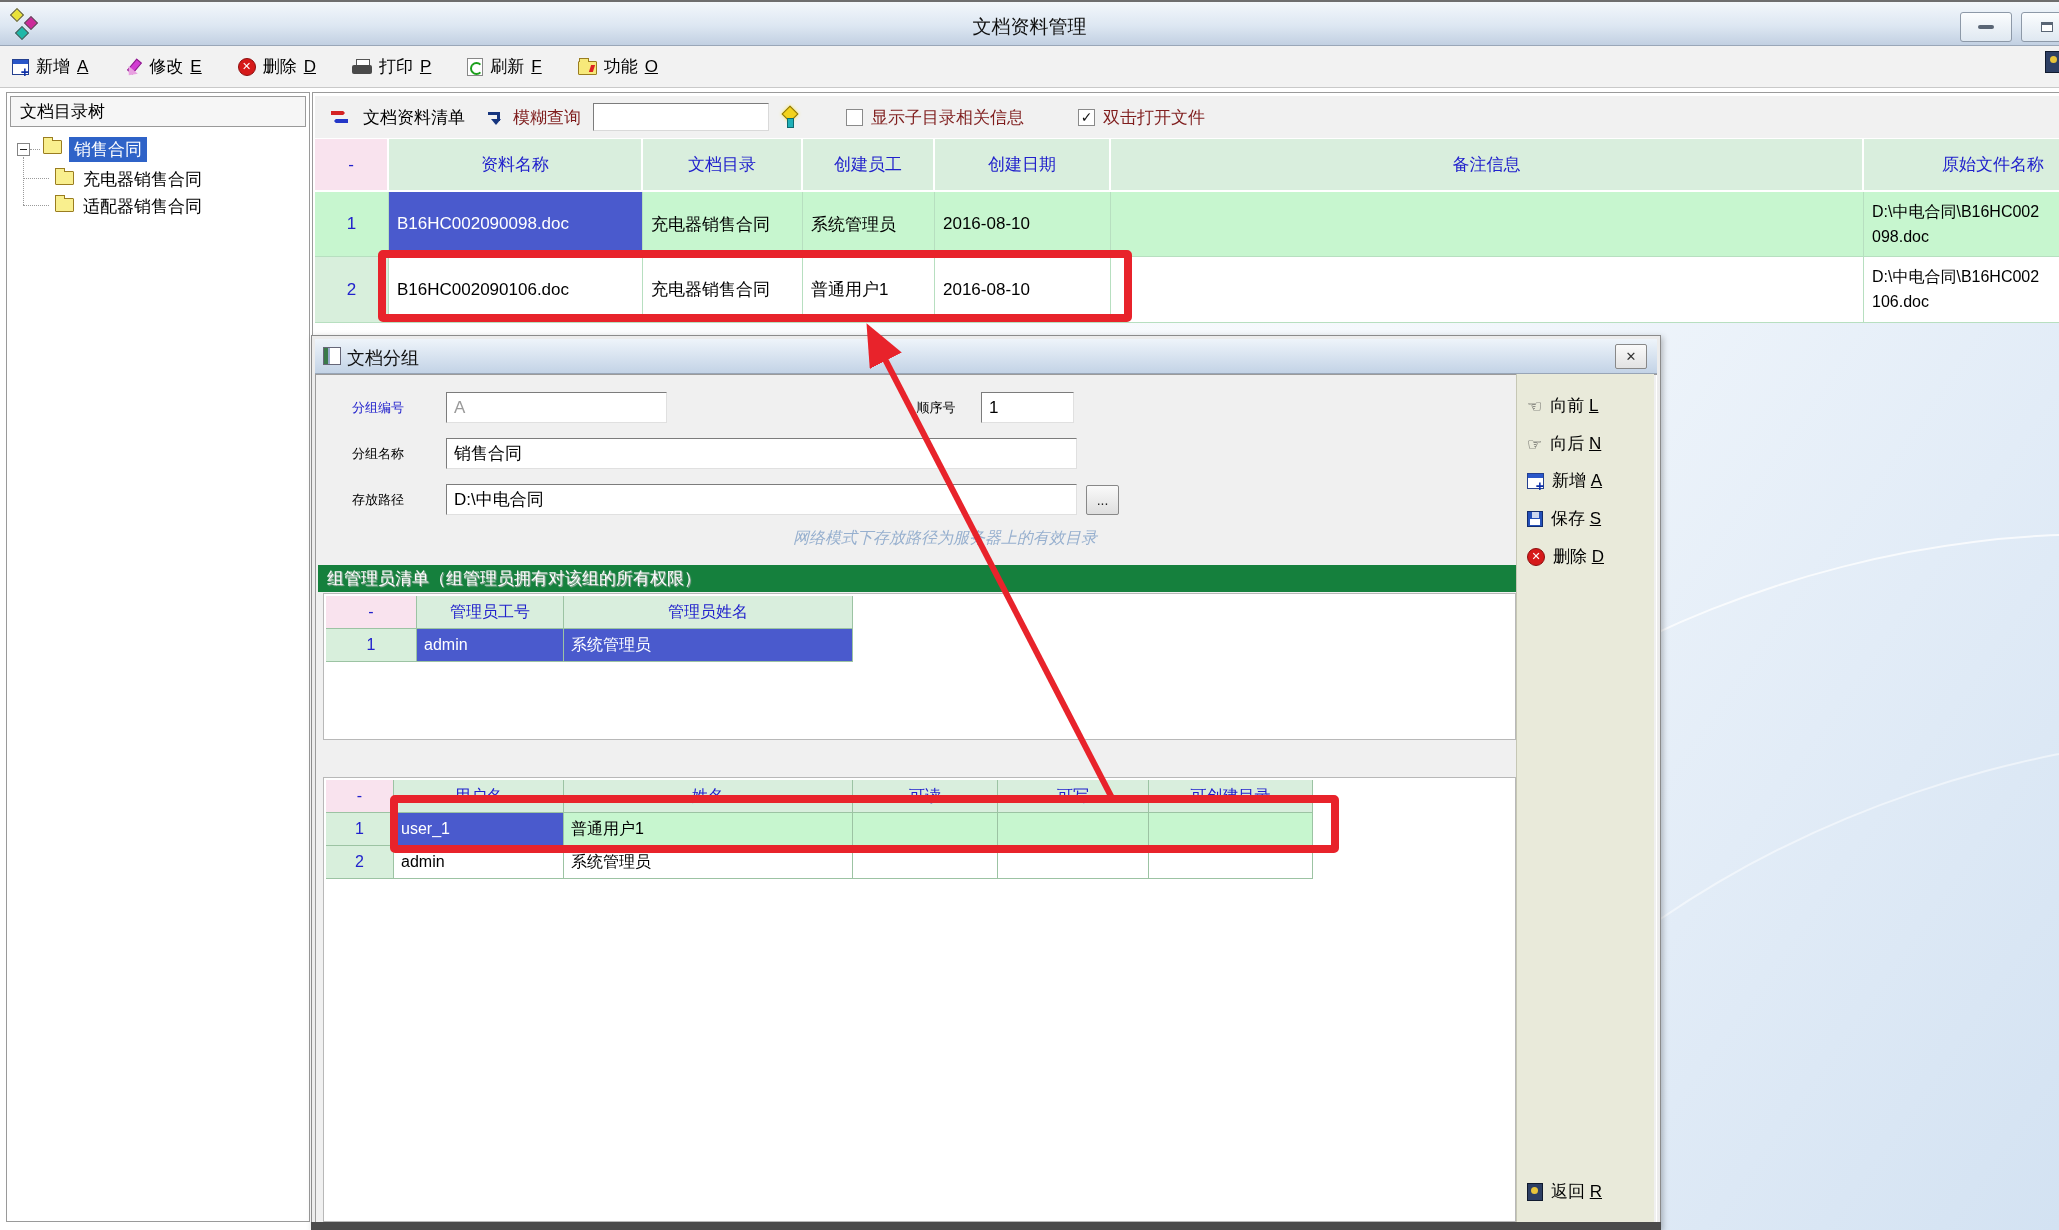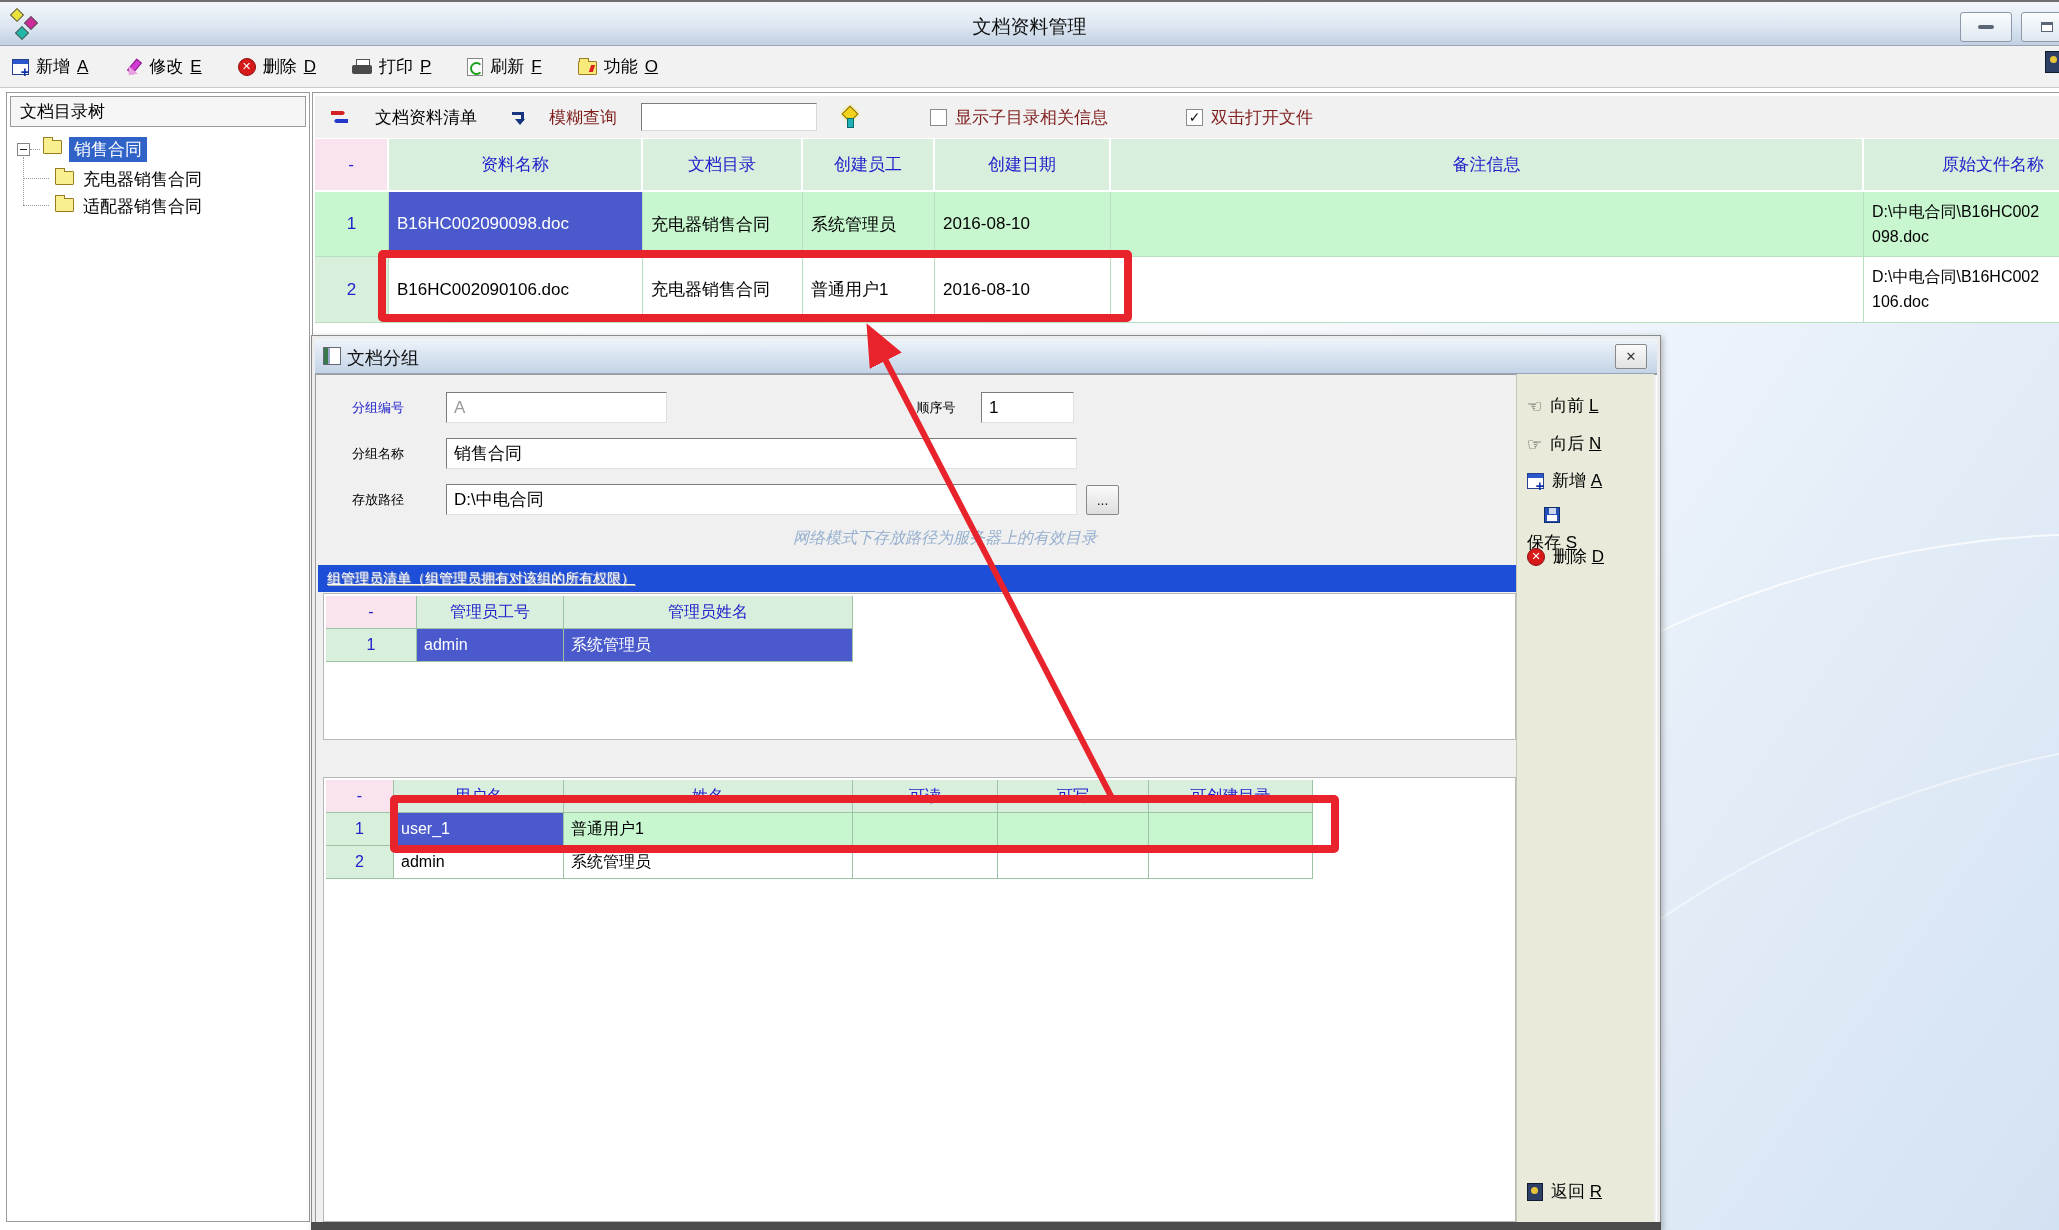--- a/index.html
+++ b/index.html
@@ -58,21 +58,21 @@
   .expand-box { position:absolute; width:13px; height:13px; background:#fff; border:1px solid #848484; }
   .expand-box::after { content:""; position:absolute; left:2px; top:5px; width:7px; height:1px; background:#222; }
   .folder { position:relative; width:19px; height:14px; background:#f9ef8e; border:1px solid #9a7d20; border-radius:1px; }
   .folder::before { content:""; position:absolute; left:-1px; top:-4px; width:8px; height:3px; background:#f9ef8e; border:1px solid #9a7d20; border-bottom:none; }
   .vline { position:absolute; border-left:1px dotted #9a9a9a; }
   .hline { position:absolute; border-top:1px dotted #9a9a9a; }
 
   
   .content-border { position:absolute; left:312px; top:92px; width:1747px; height:1130px; border-left:1px solid #9a9a9a; border-top:1px solid #9a9a9a; }
   .list-toolbar { position:absolute; left:315px; top:96px; width:1744px; height:42px; background:#f1f1f1;
-    display:flex; align-items:center; gap:24px; padding-left:16px; }
+    display:flex; align-items:center; gap:12px; padding-left:16px; }
   .lt-title { font-size:17px; color:#000; margin-right:10px; }
   .grayblue { color:#7f1d1d; }
   .icon-swap { width:20px; height:16px; }
   .icon-swap::before { content:""; position:absolute; left:0; top:2px; width:14px; height:4px; background:#d42222; clip-path:polygon(0 0,70% 0,70% -60%,100% 50%,70% 160%,70% 100%,0 100%); }
   .icon-swap::after { content:""; position:absolute; left:3px; top:10px; width:14px; height:4px; background:#2437c8; clip-path:polygon(100% 0,30% 0,30% -60%,0 50%,30% 160%,30% 100%,100% 100%); }
   .icon-corner { width:14px; height:14px; }
   .icon-corner::before { content:""; position:absolute; left:1px; top:2px; width:9px; height:6px; border-top:3px solid #16357e; border-right:3px solid #16357e; }
   .icon-corner::after { content:""; position:absolute; left:4px; top:9px; border-left:5px solid transparent; border-right:5px solid transparent; border-top:6px solid #16357e; }
   .fuzzy-input { width:176px; height:28px; background:#fff; border:1px solid #7c7c7c; border-bottom-color:#d9d9d9; border-right-color:#d9d9d9; font-size:16px; padding:0 5px; }
   .icon-lamp { width:17px; height:20px; }
@@ -111,22 +111,22 @@
   .dlg-body { position:absolute; left:3px; top:38px; right:3px; bottom:3px; background:#f0f0f0;
     box-shadow:inset 1px 1px 0 #9b9b9b, inset -1px -1px 0 #ffffff; }
   .fld-label { position:absolute; font-size:13px; color:#000; }
   .blue-label { color:#2121cc; }
   .dlg-input { position:absolute; background:#fff; border:1px solid #7c7c7c; border-bottom-color:#e0e0e0; border-right-color:#e0e0e0;
     font-size:17px; padding:0 7px; display:flex; align-items:center; }
   .disabled-val { color:#9a9a9a; }
   .browse-btn { position:absolute; background:linear-gradient(#fafafa,#dedede); border:1px solid #888; border-radius:2px;
     display:flex; align-items:center; justify-content:center; font-size:14px; color:#222; }
   .note { position:absolute; font-size:16px; font-style:italic; color:#97b0cf; }
-  .band { position:absolute; left:3px; height:27px; background:#1d4ed8; color:#fcfcfc;
-    text-shadow:1px 1px 1px #b5b5b5; font-size:14px; display:flex; align-items:center; padding-left:9px;text-decoration:underline; }
+  .band { position:absolute; left:3px; height:27px; background:#15803d; color:#fcfcfc;
+    text-shadow:1px 1px 1px #b5b5b5; font-size:17px; display:flex; align-items:center; padding-left:9px; }
   .white-area { position:absolute; background:#fff; border:1px solid #b8b8b8; }
   .mini-table { position:absolute; font-size:16px; }
   .mrow { display:grid; }
   .mrow > div { display:flex; align-items:center; border-right:1px solid #9cc3a3; border-bottom:1px solid #9cc3a3; overflow:hidden; }
   .mh { height:33px; background:#d9eedd; color:#2121cc; justify-content:center; }
   .mh-idx { background:#f9e3ee; }
   .mcell { height:33px; background:#fff; color:#000; padding-left:7px; }
   .midx { background:#d8efdc; color:#2121cc; justify-content:center; padding-left:0; }
   .mgreen { background:#c7f6cf; }
   .msel { background:#4a5acd !important; color:#fff !important; }
@@ -347,21 +347,21 @@
           <span><span>向前</span> <span class="k">L</span></span>
         </div>
         <div class="side-btn" style="top:58px;">
           <span class="hand">☞</span>
           <span><span>向后</span> <span class="k">N</span></span>
         </div>
         <div class="side-btn" style="top:95px;">
           <span class="ico icon-add"></span>
           <span><span>新增</span> <span class="k">A</span></span>
         </div>
-        <div class="side-btn" style="top:133px;flex-direction:column;">
+        <div class="side-btn" style="top:133px;">
           <span class="ico icon-save"></span>
           <span><span>保存</span> <span class="k">S</span></span>
         </div>
         <div class="side-btn" style="top:171px;">
           <span class="ico icon-del" style="width:18px;height:18px;"></span>
           <span><span>删除</span> <span class="k">D</span></span>
         </div>
         <div class="side-btn" style="top:806px;">
           <span class="ico icon-return"></span>
           <span><span>返回</span> <span class="k">R</span></span>

